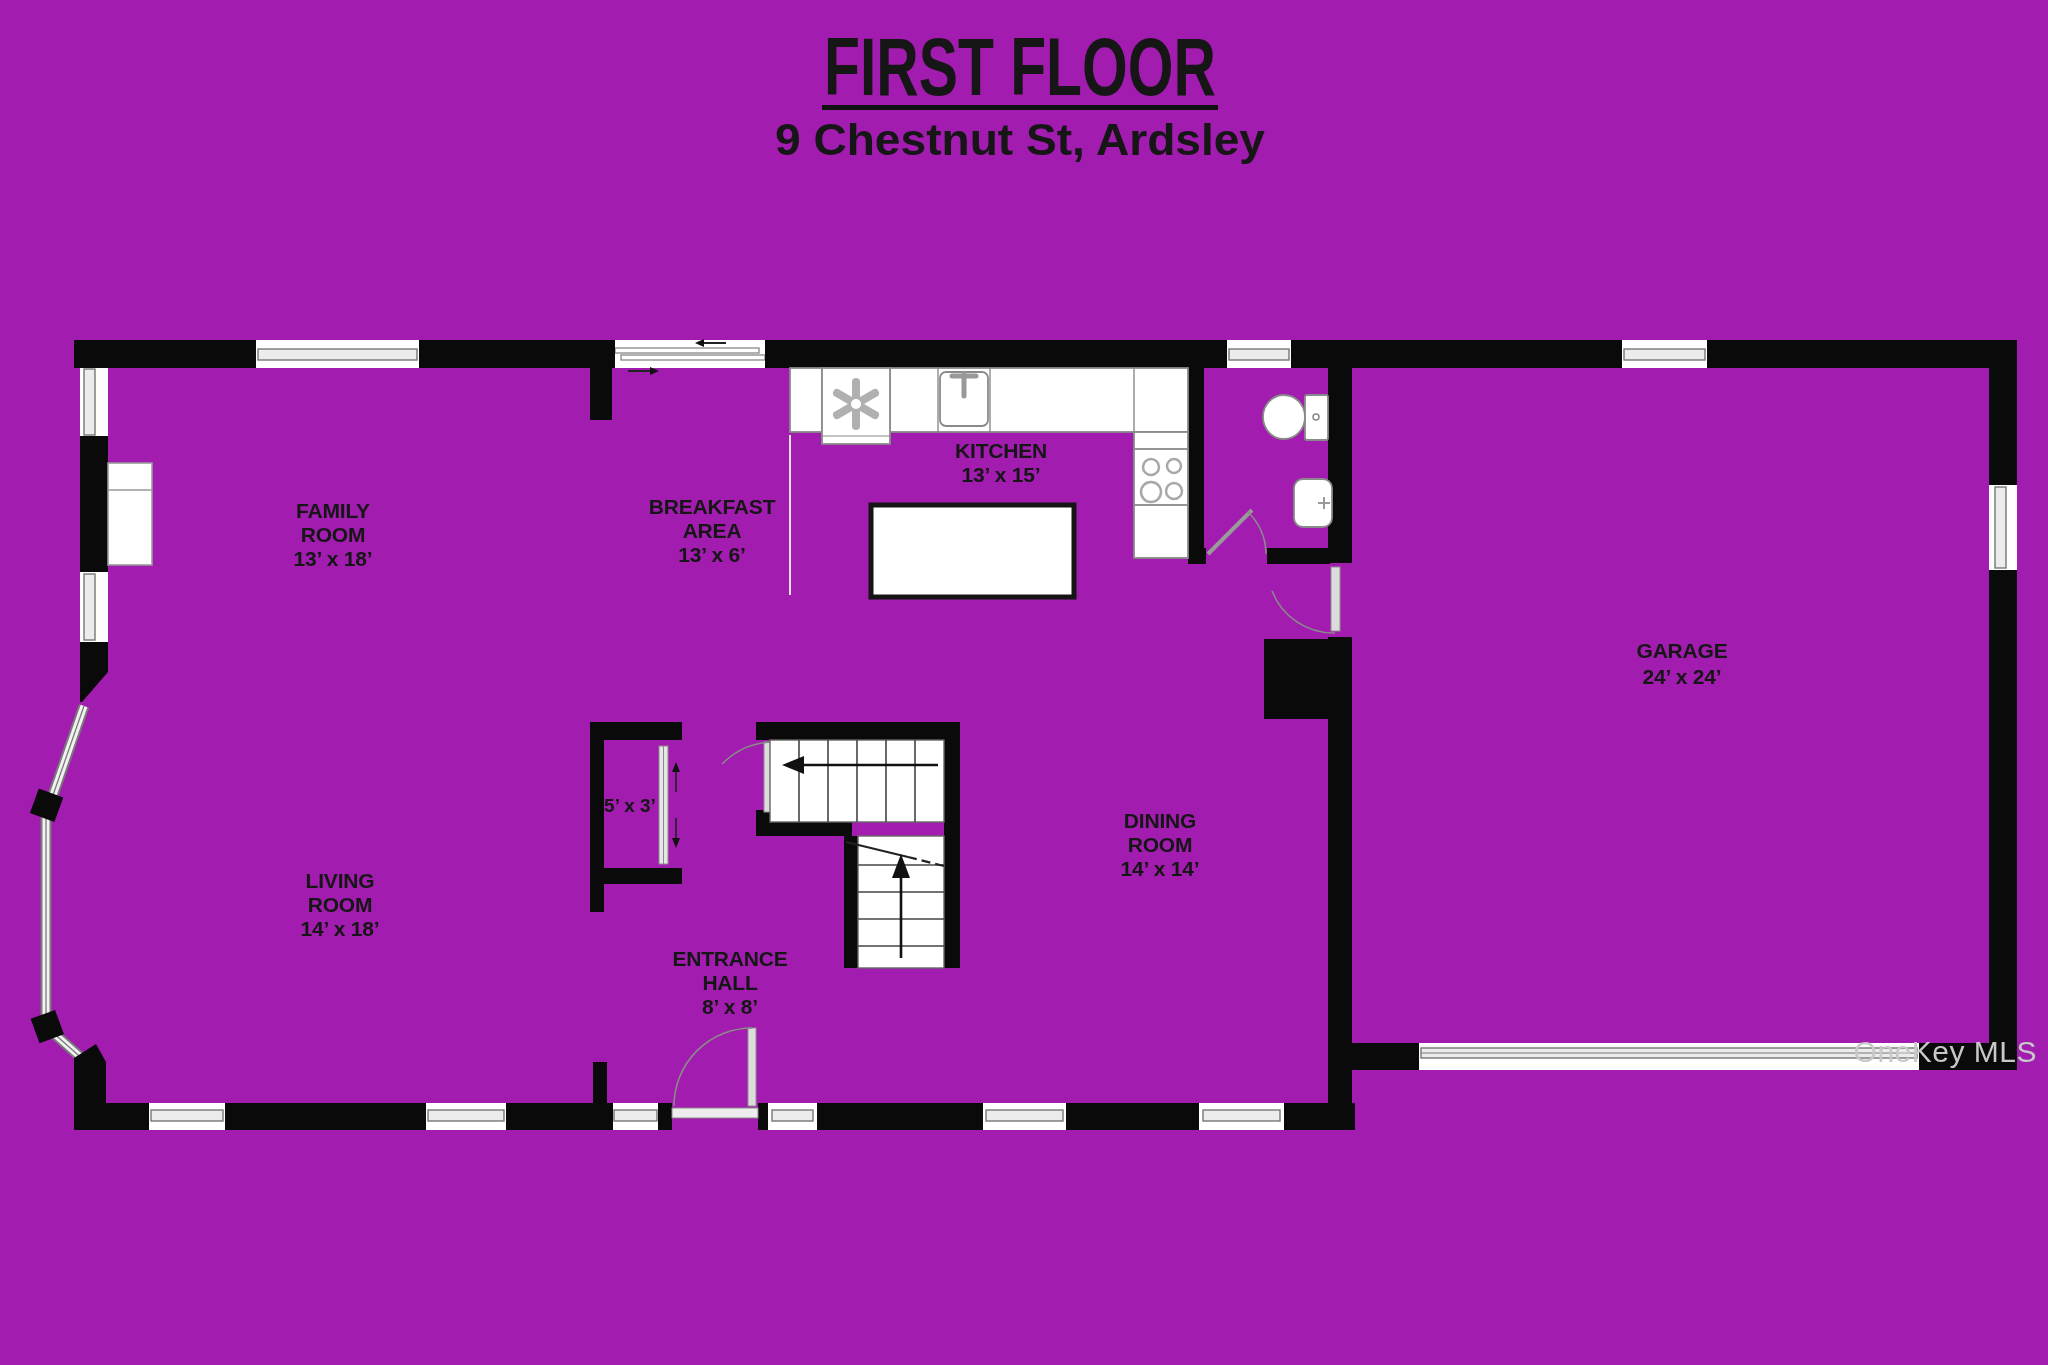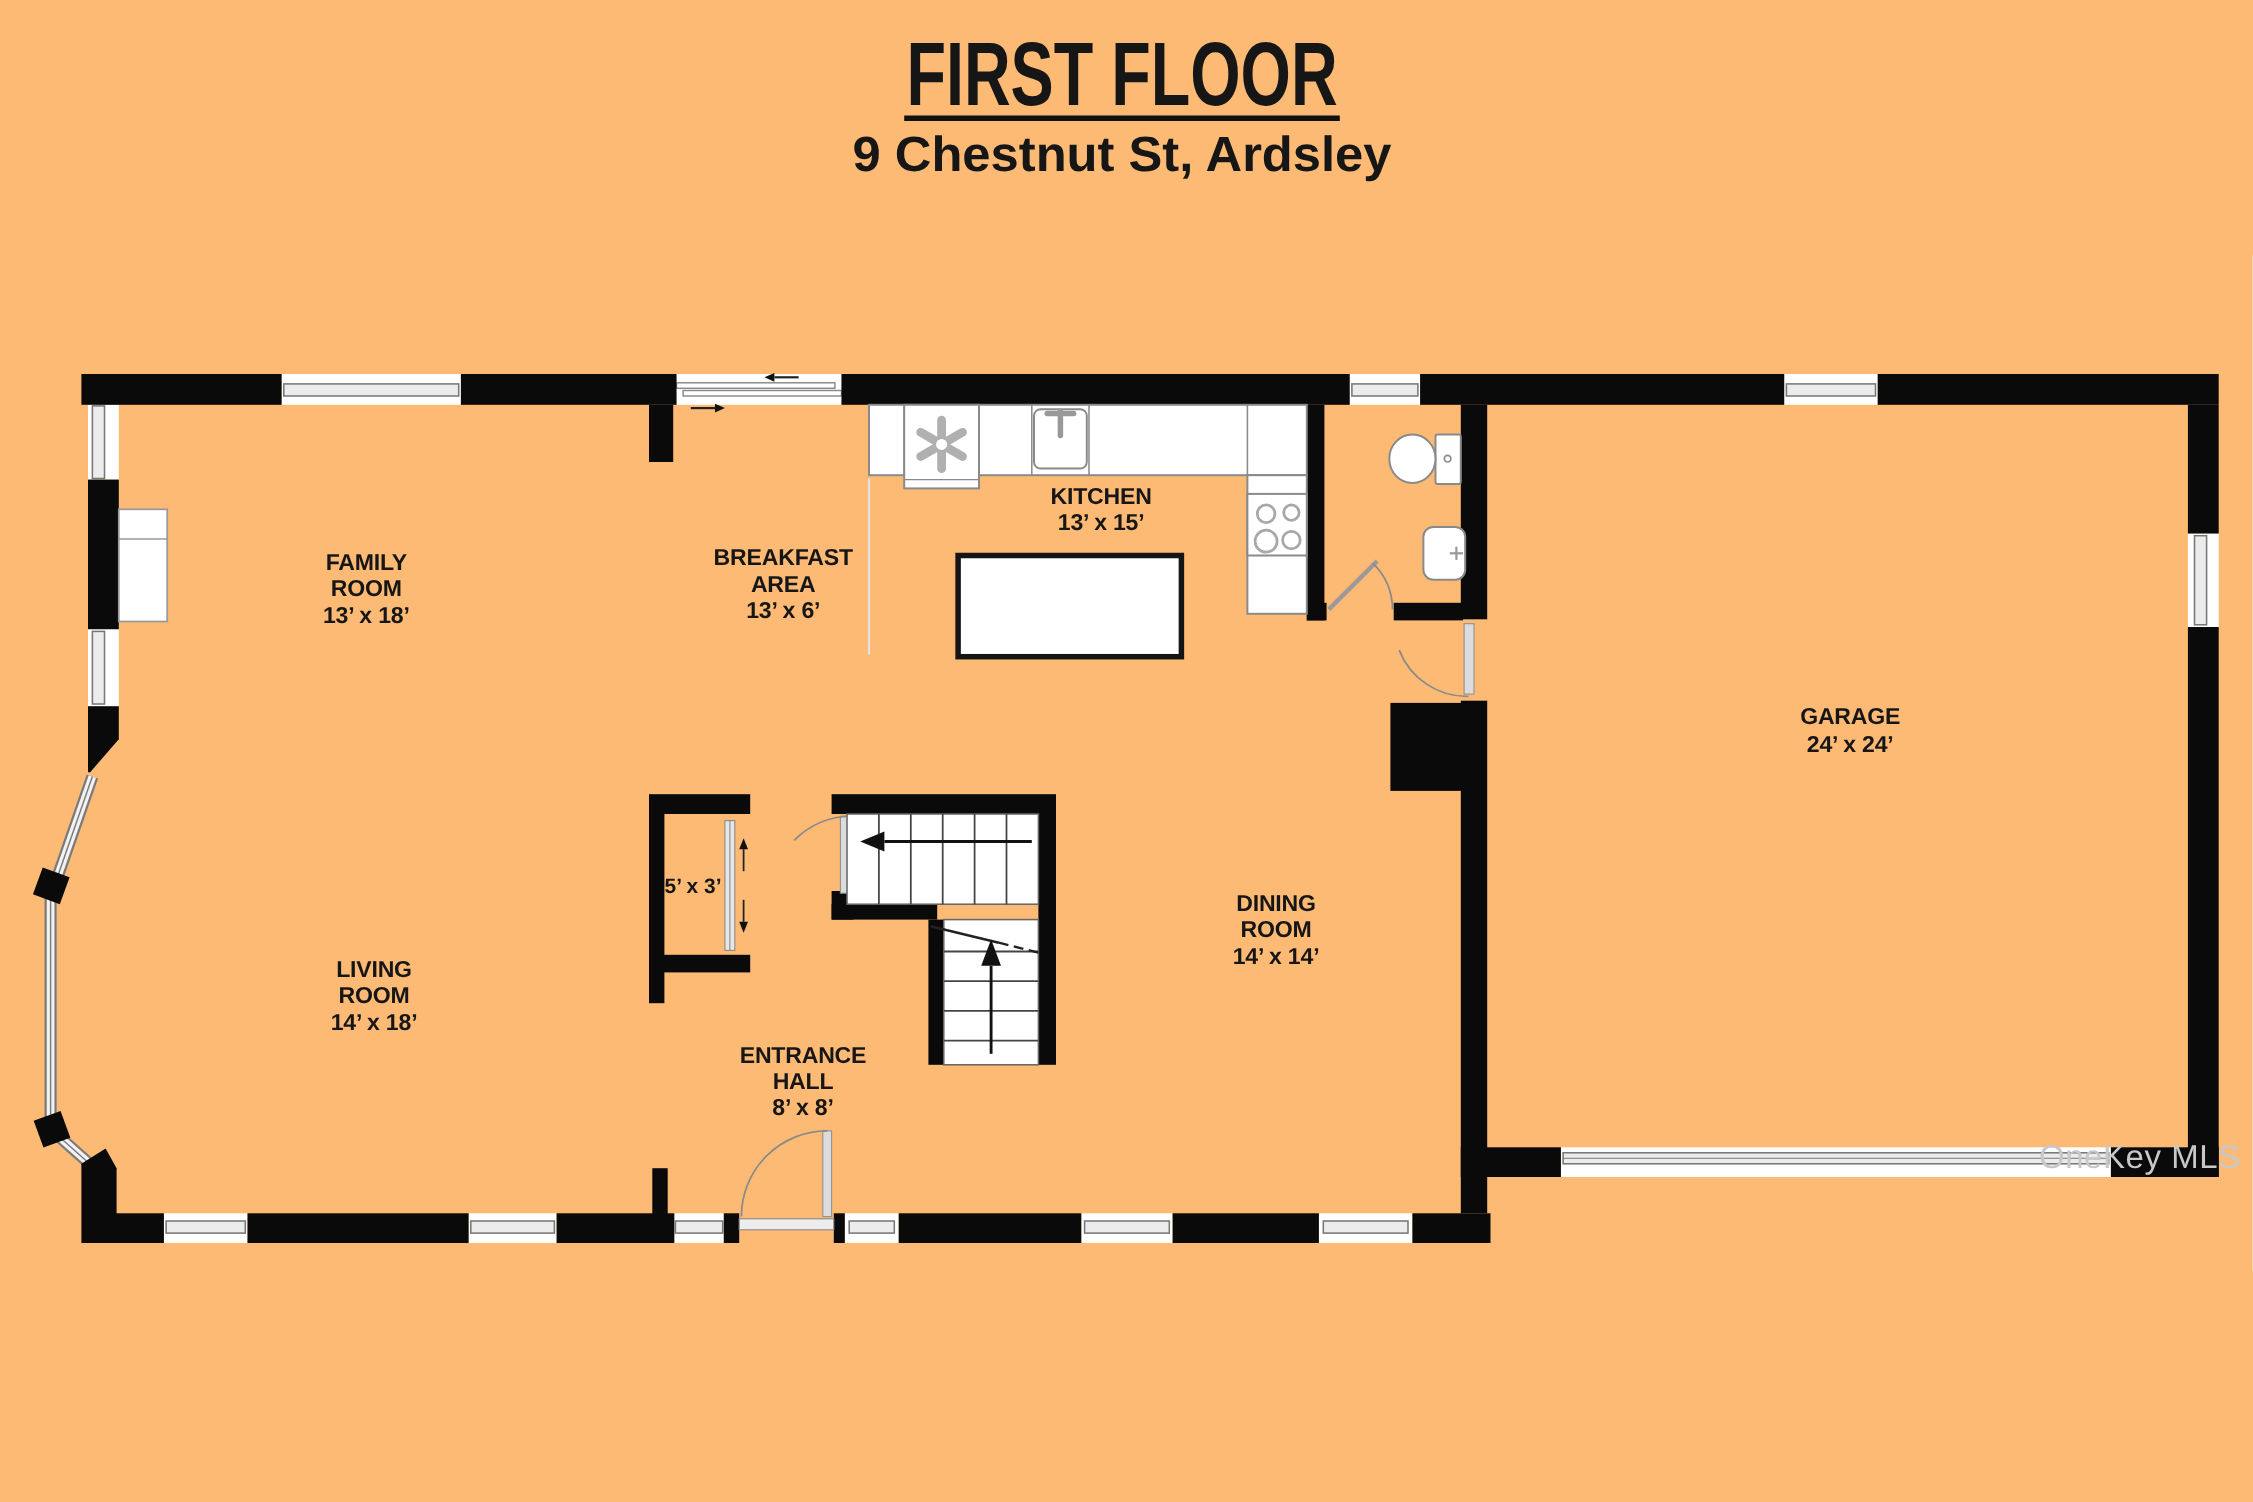--- a/index.html
+++ b/index.html
@@ -1,16 +1,16 @@
 <!DOCTYPE html>
 <html><head>
 <meta charset="utf-8">
 <style>
   html,body{margin:0;padding:0;background:#ffffff;}
-  .page{position:relative;width:2048px;height:1365px;background:#fdba74;overflow:hidden;
+  .page{position:relative;width:2048px;height:1365px;background:#a21caf;overflow:hidden;
         font-family:"Liberation Sans","DejaVu Sans",sans-serif;}
   svg{position:absolute;left:0;top:0;}
   svg text{font-family:"Liberation Sans","DejaVu Sans",sans-serif;font-weight:bold;fill:#161616;}
   .title-text{font-size:82px;}
   .subtitle-text{font-size:45px;}
   .room-label{font-size:21px;letter-spacing:-0.2px;text-anchor:middle;}
   .closet-label{font-size:19px;text-anchor:middle;}
   .watermark-text{font-size:30px;font-weight:normal;fill:#c8c8c8;text-anchor:end;letter-spacing:0.5px;}
   .wall{fill:#0a0a0a;stroke:none;}
   .win-back{fill:#ffffff;stroke:none;}

